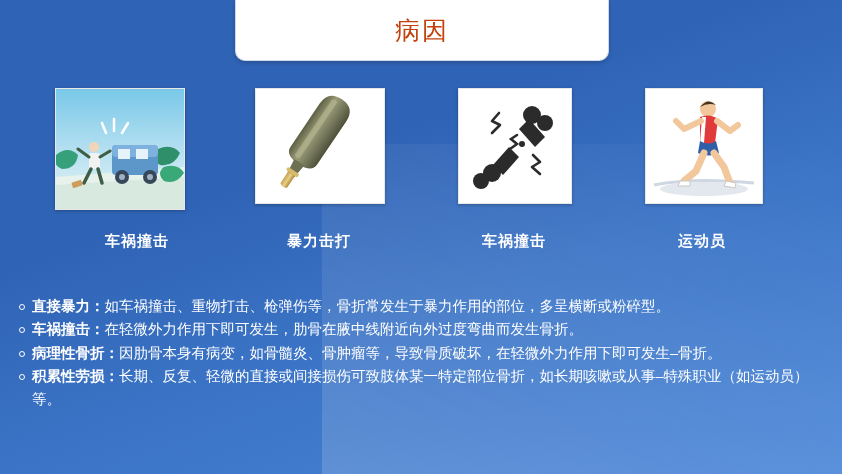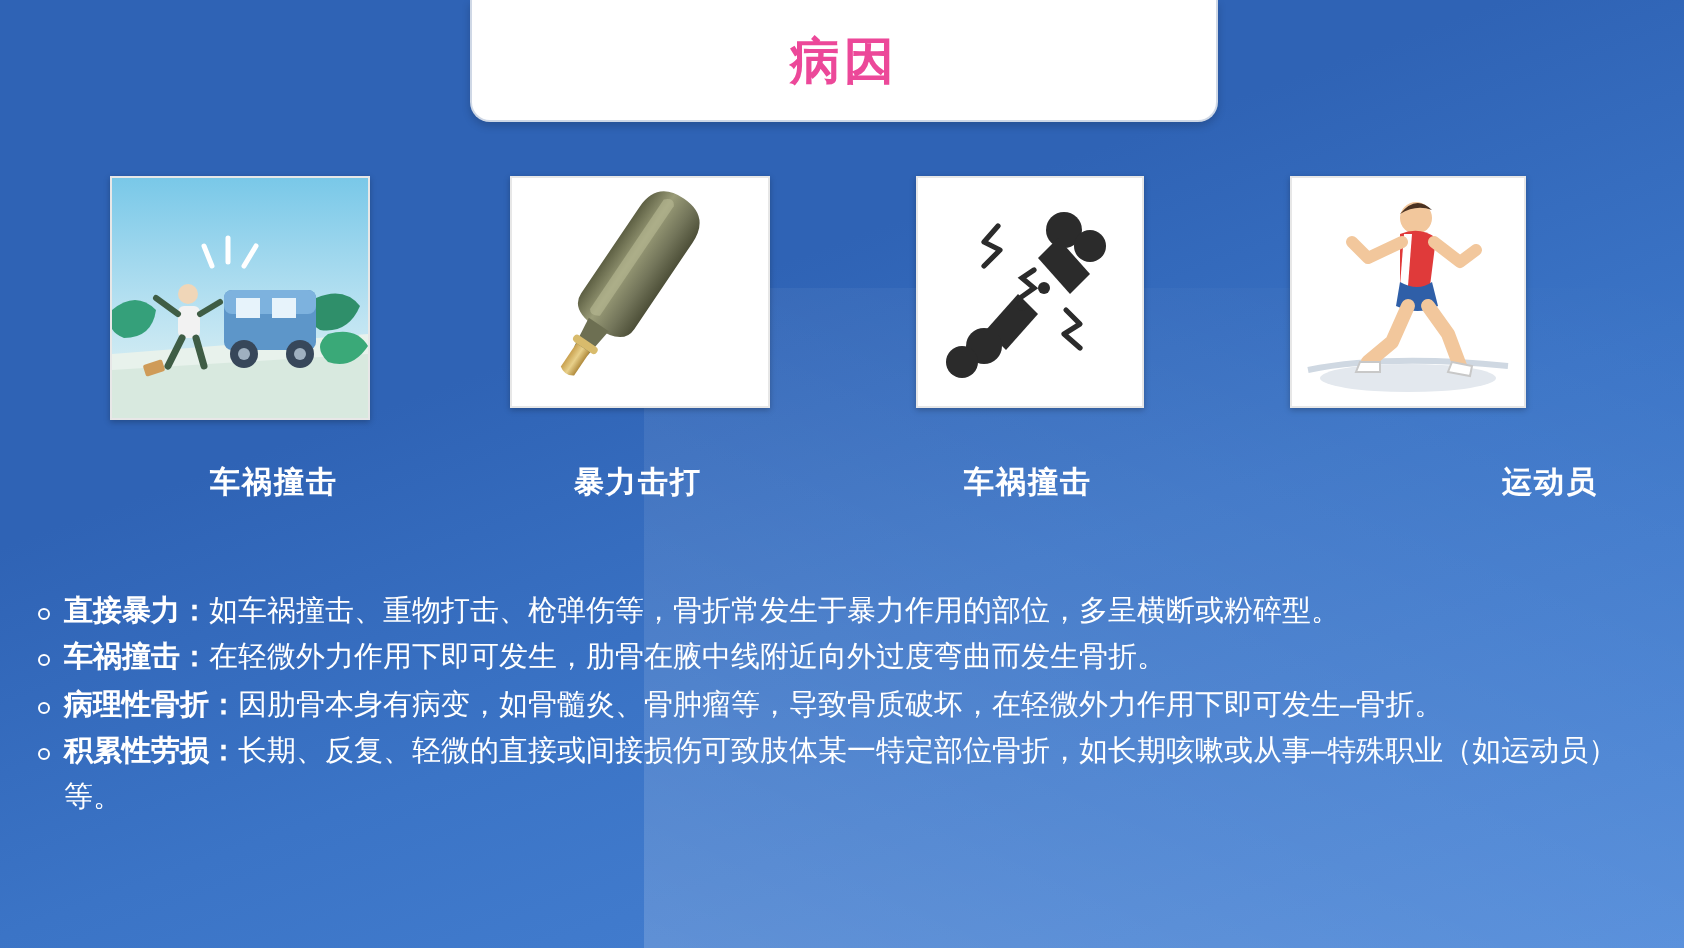--- a/index.html
+++ b/index.html
@@ -44,23 +44,23 @@
     border-top: none;
     border-radius: 0 0 10px 10px;
     box-shadow: 0 2px 4px rgba(0,0,0,0.18);
     display: flex;
     align-items: center;
     justify-content: center;
     z-index: 3;
   }
   .title-text {
     font-size: 25px;
-    color: #ec4899;
+    color: #c2410c;
     letter-spacing: 2px;
-    font-weight: 700;
+    font-weight: 400;
   }
 
   
   .cards {
     position: absolute;
     top: 88px;
     left: 0;
     width: 842px;
     height: 170px;
     z-index: 2;
@@ -85,21 +85,21 @@
     font-size: 15px;
     font-weight: bold;
     color: #ffffff;
     text-align: center;
     letter-spacing: 1px;
     z-index: 2;
   }
   .cap-1 { left: 73px;  width: 128px; }
   .cap-2 { left: 255px; width: 128px; }
   .cap-3 { left: 458px; width: 112px; }
-  .cap-4 { left: 683px; width: 116px; text-align: right; }
+  .cap-4 { left: 644px; width: 116px; }
 
   
   .bullets {
     position: absolute;
     left: 18px;
     top: 295px;
     width: 812px;
     z-index: 2;
   }
   .bullet {

